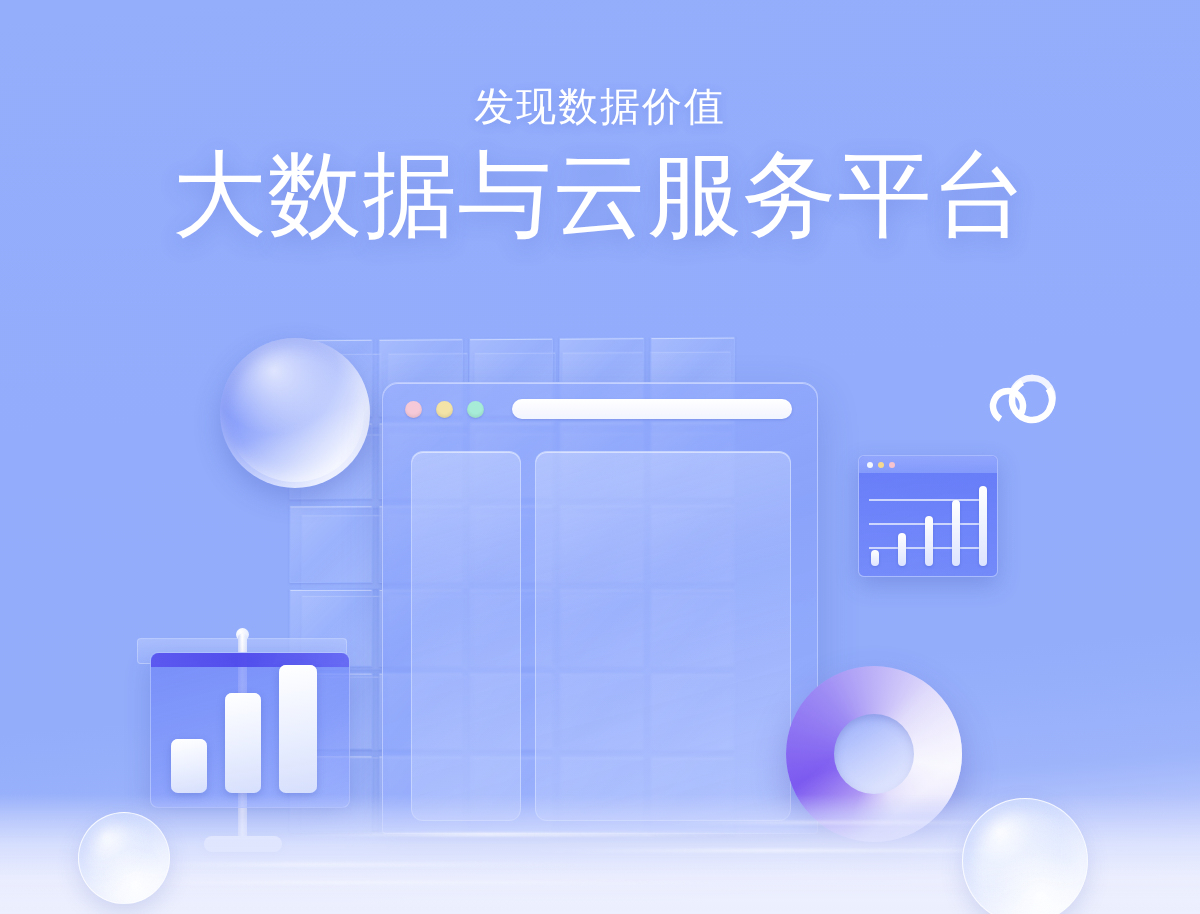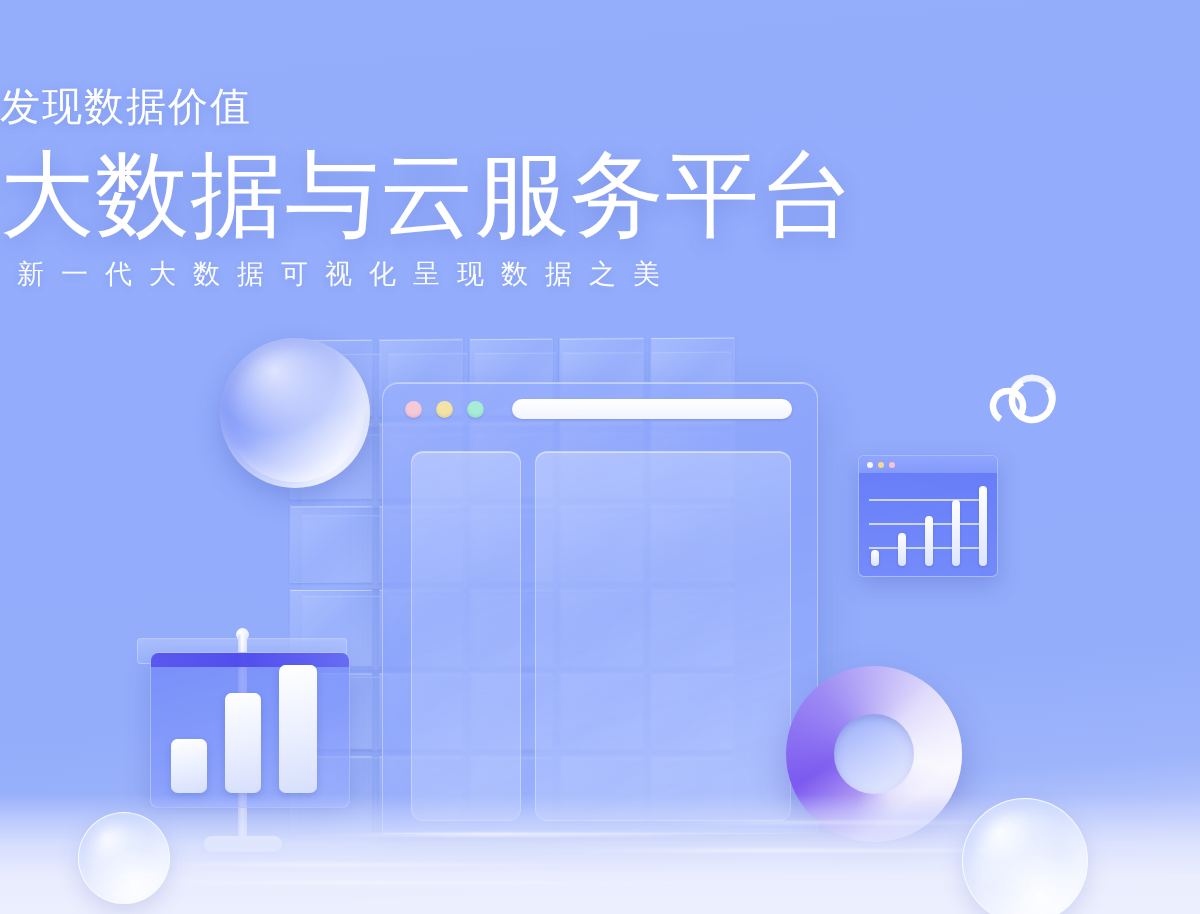--- a/index.html
+++ b/index.html
@@ -201,21 +201,21 @@
       radial-gradient(circle at 30% 26%, rgba(255,255,255,.92) 0%, rgba(255,255,255,.25) 26%, rgba(255,255,255,0) 48%),
       radial-gradient(circle at 62% 78%, rgba(255,255,255,.85) 0%, rgba(255,255,255,0) 38%),
       linear-gradient(160deg, rgba(214,226,255,.85) 0%, rgba(231,238,255,.75) 45%, rgba(244,247,255,.9) 100%);
     border: 1px solid rgba(255,255,255,.7);
     box-shadow: 0 8px 22px rgba(70,90,190,.18), inset -6px -10px 20px rgba(255,255,255,.6), inset 6px 8px 16px rgba(150,172,250,.35);
   }
   .sphere-a { left: 78px;  top: 812px; width: 92px;  height: 92px; }
   .sphere-b { left: 962px; top: 798px; width: 126px; height: 126px; }
 
   
-  .hero { position:absolute; left:0; right:0; top: 84px; z-index: 40; }
+  .hero { position:absolute; left:0; right:0; top: 84px; text-align:center; z-index: 40; }
   .hero-sub {
     color:#ffffff; font-size: 40px; line-height: 1.1; font-weight: 400;
     letter-spacing: 2px; text-shadow: 0 2px 10px rgba(60,80,190,.25);
   }
   .hero-title {
     margin-top: 16px;
     color:#ffffff; font-size: 94px; line-height: 1.08; font-weight: 400;
     letter-spacing: 1px; text-shadow: 0 6px 22px rgba(58,76,186,.30);
   }
   .hero-tag {
@@ -361,16 +361,15 @@
     <span class="floor-streak fs5"></span>
     <span class="floor-glow"></span>
   </div>
 
   <div class="sphere sphere-a"></div>
   <div class="sphere sphere-b"></div>
 
   <div class="hero">
     <div class="hero-sub">发现数据价值</div>
     <div class="hero-title">大数据与云服务平台</div>
-    <div class="hero-tag">新一代大数据可视化呈现数据之美</div>
   </div>
 
 </div>
 
 </body></html>

